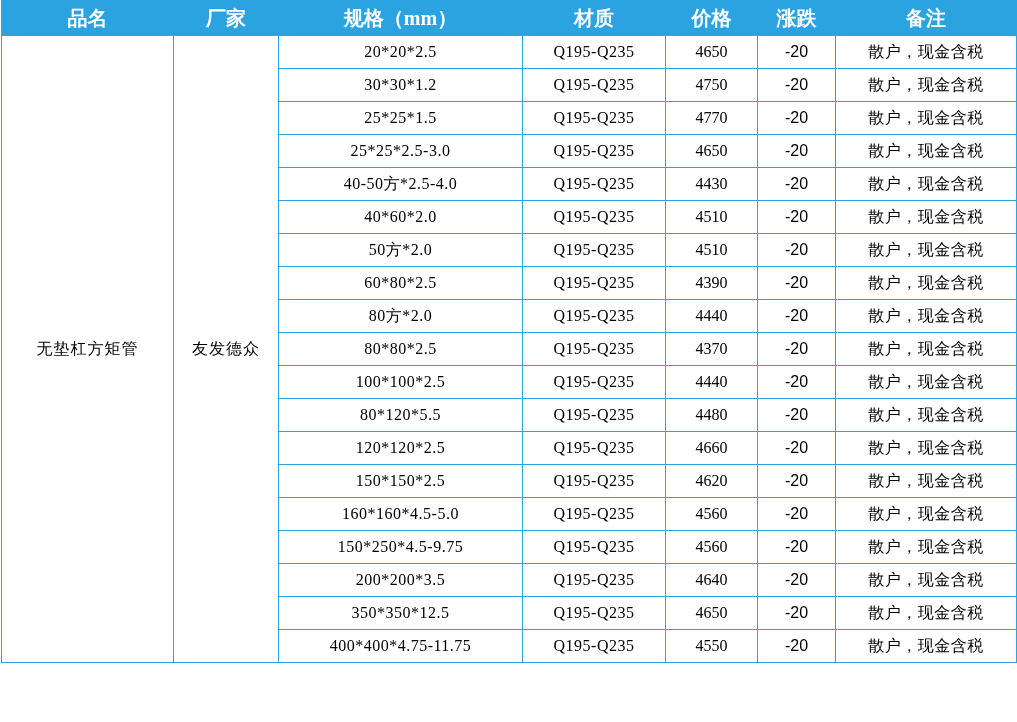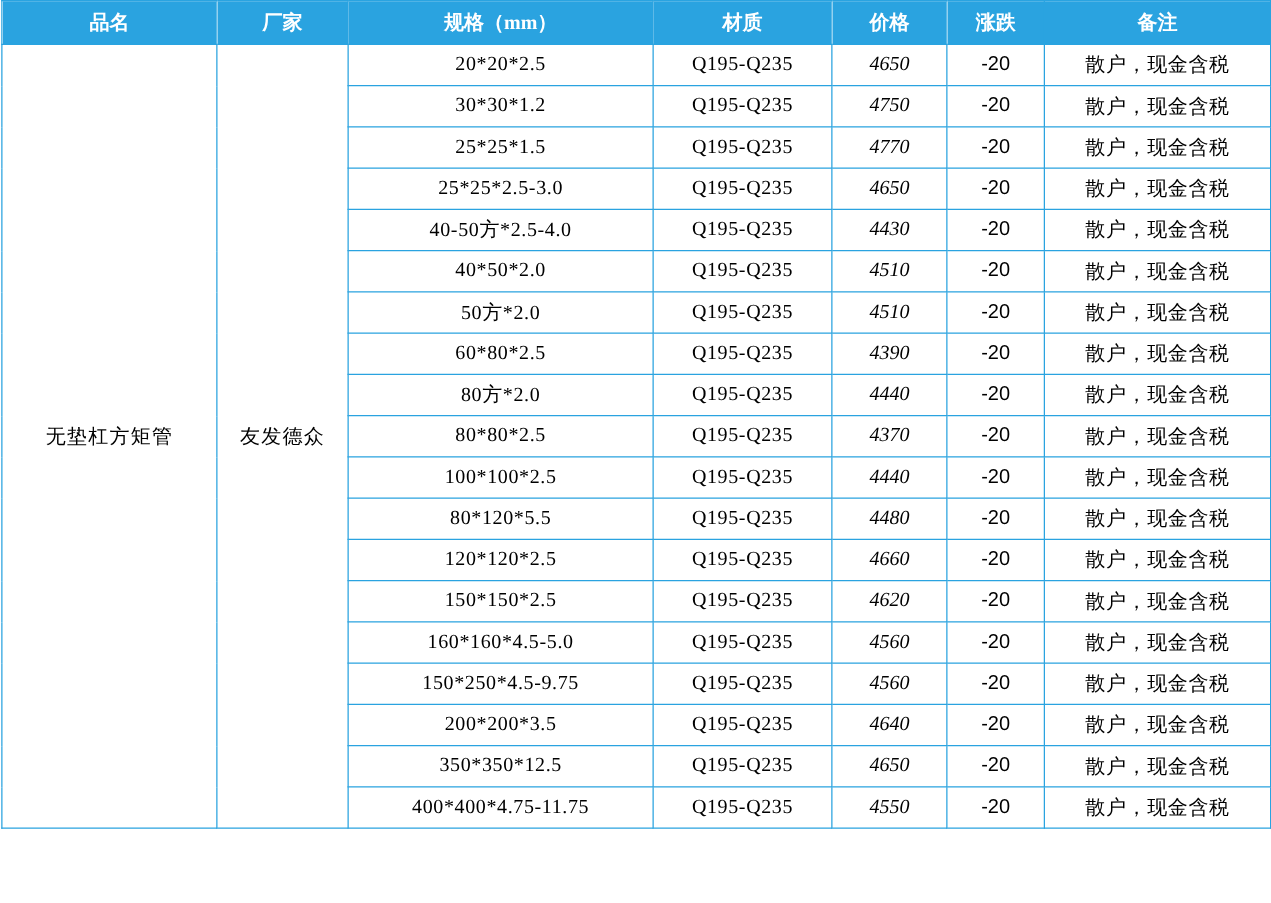--- a/index.html
+++ b/index.html
@@ -32,21 +32,21 @@
     color: #000000;
     padding: 0;
     height: 32px;
     overflow: hidden;
     white-space: nowrap;
   }
   table.price-table thead th {
     background: #2aa3e0;
     color: #ffffff;
     font-weight: bold;
-    font-size: 16px;
+    font-size: 20px;
     height: 34px;
     border: 1px solid #2aa3e0;
     border-bottom: 1px solid #2aa3e0;
   }
   
   col.c-name   { width: 172px; }
   col.c-maker  { width: 105px; }
   col.c-spec   { width: 244px; }
   col.c-mat    { width: 143px; }
   col.c-price  { width: 92px; }
@@ -67,21 +67,20 @@
     letter-spacing: 0.5px;
   }
   td.mat-cell {
     font-family: Liberation Serif, serif;
     font-size: 15px;
     letter-spacing: 0.5px;
   }
   td.price-cell {
     font-family: "Liberation Serif", "DejaVu Serif", serif;
     font-size: 16px;
-    font-style: italic;
   }
   td.chg-cell {
     font-family: Liberation Sans, sans-serif;
     font-size: 16px;
   }
   td.note-cell {
     font-size: 16px;
     letter-spacing: 0.5px;
   }
 </style>
@@ -142,21 +141,21 @@
           <td class="note-cell">散户，现金含税</td>
         </tr>
         <tr>
           <td class="spec-cell">40-50方*2.5-4.0</td>
           <td class="mat-cell">Q195-Q235</td>
           <td class="price-cell">4430</td>
           <td class="chg-cell">-20</td>
           <td class="note-cell">散户，现金含税</td>
         </tr>
         <tr>
-          <td class="spec-cell">40*50*2.0</td>
+          <td class="spec-cell">40*60*2.0</td>
           <td class="mat-cell">Q195-Q235</td>
           <td class="price-cell">4510</td>
           <td class="chg-cell">-20</td>
           <td class="note-cell">散户，现金含税</td>
         </tr>
         <tr>
           <td class="spec-cell">50方*2.0</td>
           <td class="mat-cell">Q195-Q235</td>
           <td class="price-cell">4510</td>
           <td class="chg-cell">-20</td>

